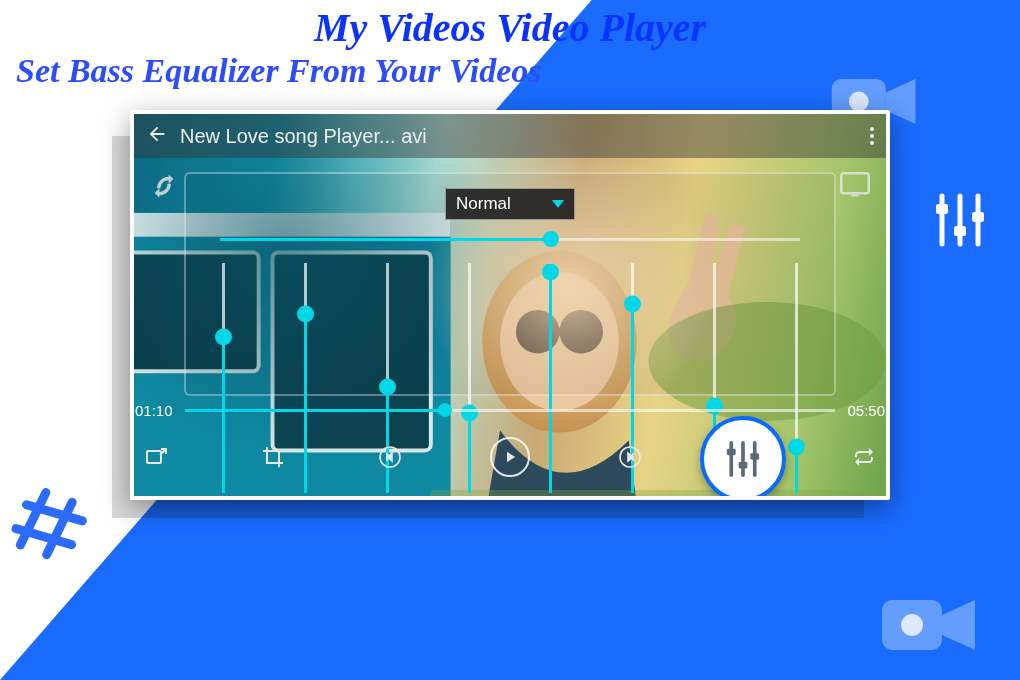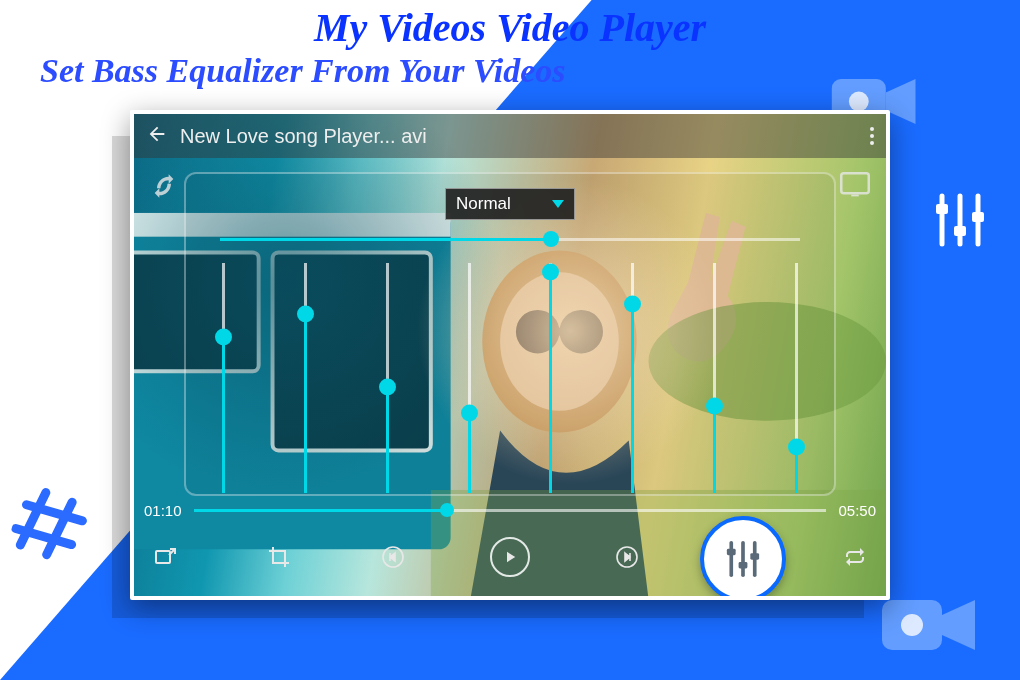--- a/index.html
+++ b/index.html
@@ -39,21 +39,21 @@
   font-size: 40px;
   font-weight: 700;
   color: #0a33ff;
   font-style: italic;
   font-family: "Times New Roman", serif;
   z-index: 2;
 }
 .subtitle {
   position: absolute;
   top: 52px;
-  left: 40px;
+  left: 16px;
   font-size: 34px;
   font-weight: 600;
   color: #2b4cff;
   font-style: italic;
   font-family: "Times New Roman", serif;
   z-index: 2;
 }
 .deco-camera {
   position: absolute;
   z-index: 2;
@@ -78,21 +78,21 @@
   height: 70px;
   z-index: 2;
   transform: rotate(20deg);
 }
 
 .player {
   position: absolute;
   top: 110px;
   left: 130px;
   width: 760px;
-  height: 490px;
+  height: 390px;
   border: 4px solid #fff;
   border-radius: 2px;
   box-shadow:
     -22px 22px 0 -4px rgba(0,0,0,0.15),
     0 8px 28px rgba(0,0,0,0.4);
   z-index: 3;
   overflow: hidden;
 }
 .player-bg {
   position: absolute;
@@ -141,21 +141,21 @@
   z-index: 5;
   opacity: 0.8;
 }
 .eq-panel {
   position: absolute;
   top: 58px;
   left: 50px;
   right: 50px;
   bottom: 100px;
   border: 2px solid rgba(255,255,255,0.35);
-  border-radius: 12px;
+  border-radius: 6px;
   background: rgba(0,0,0,0.05);
   z-index: 5;
   padding: 14px 28px 18px;
 }
 .preset {
   position: relative;
   width: 130px;
   margin: 0 auto 18px;
   background: rgba(30,30,30,0.9);
   border: 1px solid rgba(255,255,255,0.5);
@@ -217,21 +217,21 @@
   height: 17px;
   border-radius: 50%;
   background: #00d8e8;
   transform: translateY(50%);
 }
 .controls {
   position: absolute;
   left: 0; right: 0; bottom: 0;
   height: 100px;
   z-index: 6;
-  padding: 6px 10px 10px;
+  padding: 6px 1px 10px;
 }
 .seek {
   display: flex;
   align-items: center;
   gap: 12px;
   color: #fff;
   font-size: 15px;
 }
 .seek-bar {
   flex: 1;

